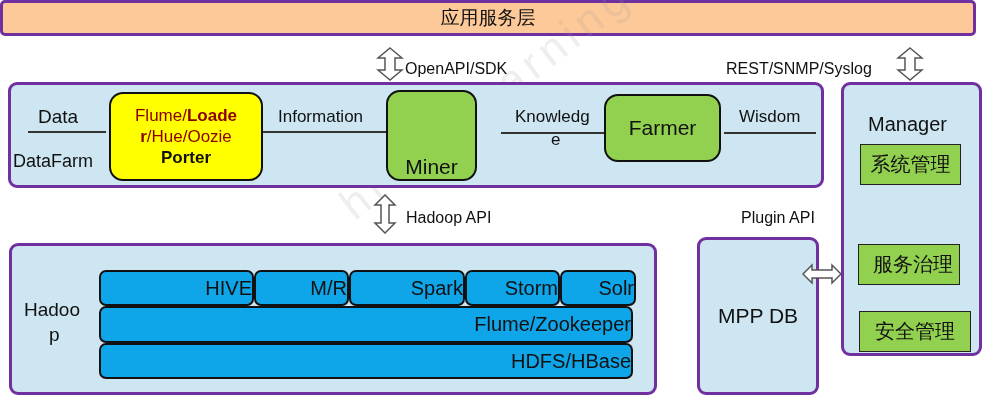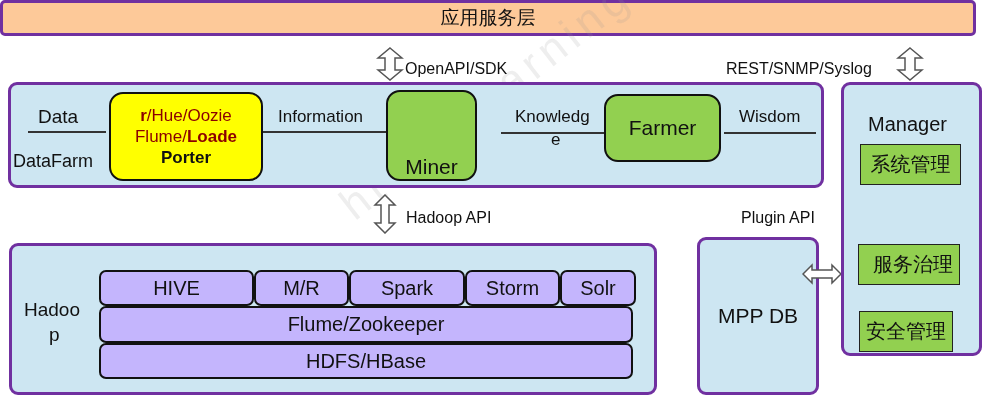--- a/index.html
+++ b/index.html
@@ -9,22 +9,22 @@
   .panel { position: absolute; background: #cde6f2; border: 3px solid #7030a0; border-radius: 9px; }
   .app-layer { left: 8px; top: 10px; width: 976px; height: 36px; background: #fdc999; border: 3px solid #7030a0; border-radius: 5px;
                display: flex; align-items: center; justify-content: center; font-size: 19px; font-family: "DejaVu Sans", sans-serif; }
   .label { position: absolute; font-size: 17px; white-space: nowrap; }
   .green-box { position: absolute; background: #92d050; border: 2.5px solid #111; border-radius: 14px;
                display: flex; align-items: center; justify-content: center; font-size: 21px; }
   .yellow-box { position: absolute; background: #ffff00; border: 2.5px solid #111; border-radius: 14px;
                 display: flex; flex-direction: column; align-items: center; justify-content: center; font-size: 17px; line-height: 21px; text-align: center; }
   .darkred { color: #8b0000; }
   .line { position: absolute; height: 1.5px; background: #333; }
-  .layer-box { position: absolute; background: #c4b5fd; border: 2.5px solid #111; border-radius: 7px;
-               display: flex; align-items: center; justify-content: center; font-size: 20px; }
+  .layer-box { position: absolute; background: #0ea5e9; border: 2.5px solid #111; border-radius: 7px;
+               display: flex; align-items: center; justify-content: flex-end; font-size: 20px; }
   .mgr-item { position: absolute; background: #92d050; border: 1.5px solid #222; display: flex; align-items: center;
               justify-content: center; font-size: 20px; font-family: "DejaVu Sans", sans-serif; }
   .arrow svg { display: block; }
   .watermark { position: absolute; left: 330px; top: 190px; font-size: 44px; color: rgba(150,150,150,0.16);
                transform: rotate(-38deg); transform-origin: left top; letter-spacing: 6px; pointer-events: none; white-space: nowrap; }
 </style>
 </head>
 <body>
 
 <div class="watermark">http://learning.huawei.com</div>
@@ -46,22 +46,22 @@
     <path d="M14 1 L26 11 L19 11 L19 23 L26 23 L14 33 L2 23 L9 23 L9 11 L2 11 Z" fill="#fff" stroke="#555" stroke-width="1.5"></path>
   </svg>
 </div>
 
 <div class="panel" style="left:8px; top:82px; width:816px; height:106px;"></div>
 <div class="label" style="left:38px; top:106px; font-size:19px;">Data</div>
 <div class="line" style="left:28px; top:131px; width:78px;"></div>
 <div class="label" style="left:13px; top:151px; font-size:18px;">DataFarm</div>
 
 <div class="yellow-box" style="left:109px; top:92px; width:154px; height:89px;">
+  <div><span class="darkred">Flume/</span><span class="darkred" style="font-weight:bold;">Loade</span></div>
   <div><span class="darkred" style="font-weight:bold;">r</span><span class="darkred">/Hue/Oozie</span></div>
-  <div><span class="darkred">Flume/</span><span class="darkred" style="font-weight:bold;">Loade</span></div>
   <div style="font-weight:bold;">Porter</div>
 </div>
 
 <div class="label" style="left:278px; top:107px; font-size:17px;">Information</div>
 <div class="line" style="left:263px; top:131px; width:124px;"></div>
 
 <div class="green-box" style="left:386px; top:90px; width:91px; height:91px;align-items:flex-end;">
   <span>Miner</span>
 </div>
 
@@ -122,15 +122,15 @@
 </div>
 
 <div class="panel" style="left:841px; top:82px; width:141px; height:274px;"></div>
 <div class="label" style="left:868px; top:113px; font-size:20px;">Manager</div>
 <div class="mgr-item" style="left:860px; top:144px; width:101px; height:41px;">
     <span>系统管理</span>
   </div>
 <div class="mgr-item" style="left:858px; top:244px; width:102px; height:41px;padding-left:8px;">
     <span>服务治理</span>
   </div>
-<div class="mgr-item" style="left:859px; top:311px; width:94px; height:41px;">
+<div class="mgr-item" style="left:859px; top:311px; width:112px; height:41px;">
     <span>安全管理</span>
   </div>
 
 </body></html>

